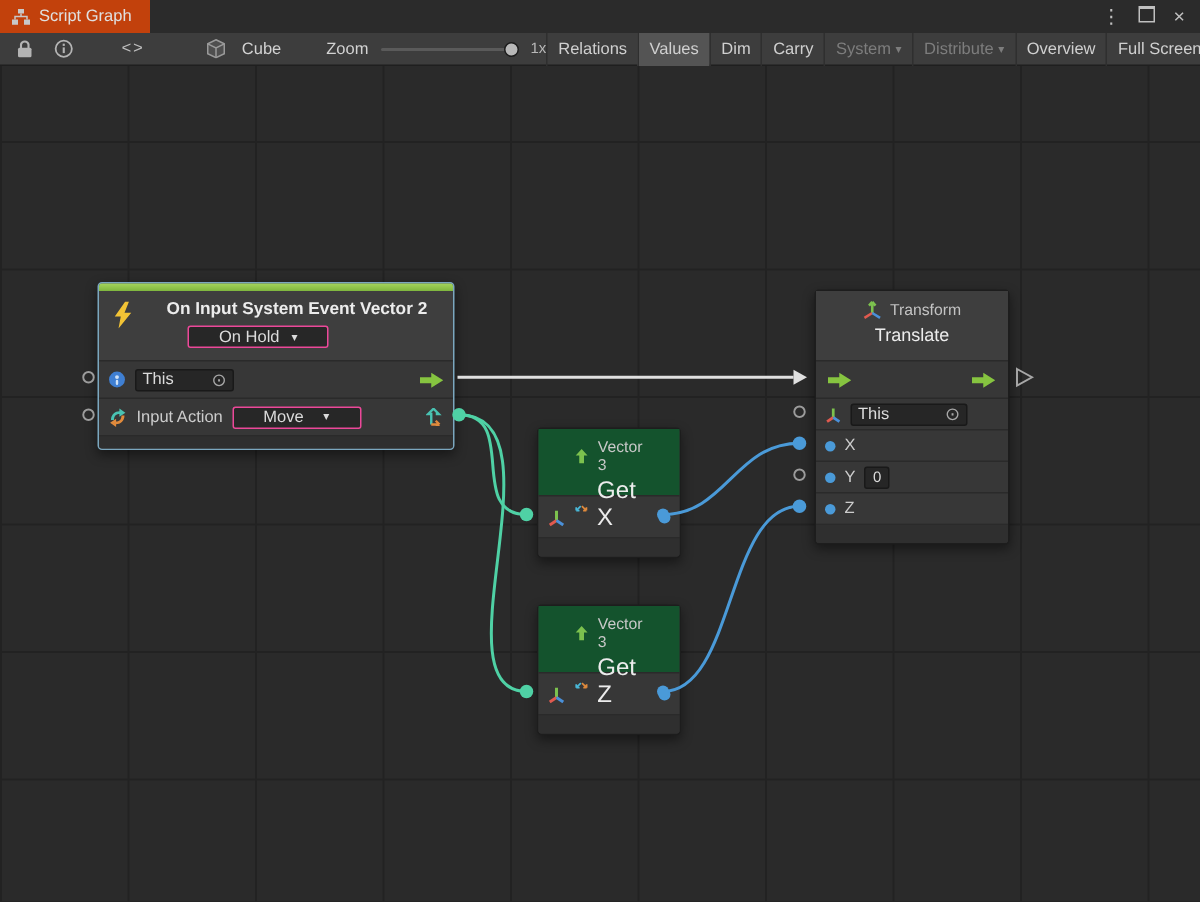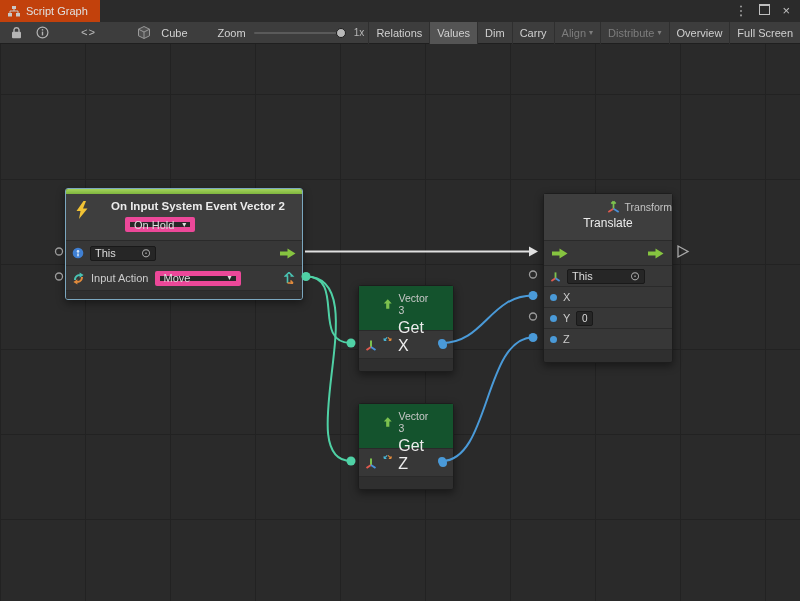--- a/index.html
+++ b/index.html
@@ -49,41 +49,41 @@
   .node{position:absolute;background:#373737;border:1px solid #1d1d1d;border-radius:3px;
         box-shadow:0 3px 8px rgba(0,0,0,.45);z-index:2;box-sizing:border-box;font-size:11px;}
   .node.selected{border:1px solid #7ba7bf;}
   .node-strip{height:5px;background:linear-gradient(#a4d45c,#7fb63e);border-radius:2px 2px 0 0;}
   .node-footer{height:8px;background:#2f2f2f;border-top:1px solid #2a2a2a;border-radius:0 0 2px 2px;}
   .node-footer.tall{height:12px;}
   .nrow{display:flex;align-items:center;gap:6px;padding:0 6px;border-top:1px solid #2a2a2a;
         background:#373737;box-sizing:border-box;}
   .spacer{flex:1;}
   .dropdown{display:inline-flex;align-items:center;justify-content:space-between;gap:8px;
-            background:#272727;border:5px solid #ec4899;border-radius:2px;padding:1px 4px;
+            background:#272727;border:1px solid #ec4899;border-radius:2px;padding:1px 20px;
             height:15px;box-sizing:border-box;font-size:11px;color:#dcdcdc;cursor:default;}
   .obj-field{display:flex;align-items:center;justify-content:space-between;background:#262626;
              border:1px solid #191919;border-radius:2px;padding:0 4px;height:15px;
              box-sizing:border-box;color:#dcdcdc;}
   .target-glyph{color:#a8a8a8;font-size:12px;line-height:1;}
   .bullet{width:7px;height:7px;border-radius:50%;background:#4a9ad8;flex:none;}
   .value-box{width:15px;height:13px;background:#262626;border:1px solid #191919;border-radius:2px;
              display:flex;align-items:center;justify-content:center;font-size:10px;color:#dcdcdc;}
 
   
   .event-node{left:65px;top:144px;width:238px;}
   .ev-header{height:46px;padding:4px 8px 0;display:flex;gap:21px;background:#3e3e3e;box-sizing:border-box;}
   .ev-title{font-size:11.5px;font-weight:bold;color:#ececec;white-space:nowrap;line-height:16px;}
   .ev-mode{margin-top:3px;margin-left:14px;}
   .ev-row{height:25px;}
 
   
   .transform-node{left:543px;top:149px;width:130px;}
   .t-header{height:46px;background:#3e3e3e;padding-top:6px;box-sizing:border-box;text-align:center;}
-  .t-type{display:flex;align-items:center;justify-content:flex-end;gap:5px;font-size:10.5px;color:#c3c3c3;}
+  .t-type{display:flex;align-items:center;justify-content:center;gap:5px;font-size:10.5px;color:#c3c3c3;}
   .t-title{margin-top:3px;font-size:12px;color:#ececec;}
   .flow-row{height:25px;justify-content:space-between;padding:0 8px;}
   .t-row{height:21px;}
 
   
   .vec-node{width:96px;}
   .getx-node{left:358px;top:241px;}
   .getz-node{left:358px;top:359px;}
   .v-header{height:44px;background:#14532d;padding:6px 24px 0;box-sizing:border-box;}
   .v-line{display:flex;align-items:center;gap:6px;}
@@ -156,21 +156,21 @@
     <div class="tb-btn active">
       <span>Values</span>
     </div>
     <div class="tb-btn">
       <span>Dim</span>
     </div>
     <div class="tb-btn">
       <span>Carry</span>
     </div>
     <div class="tb-btn disabled">
-      <span>Align</span>
+      <span>System</span>
       <span class="caret">▾</span>
     </div>
     <div class="tb-btn disabled">
       <span>Distribute</span>
       <span class="caret">▾</span>
     </div>
     <div class="tb-btn">
       <span>Overview</span>
     </div>
     <div class="tb-btn">

